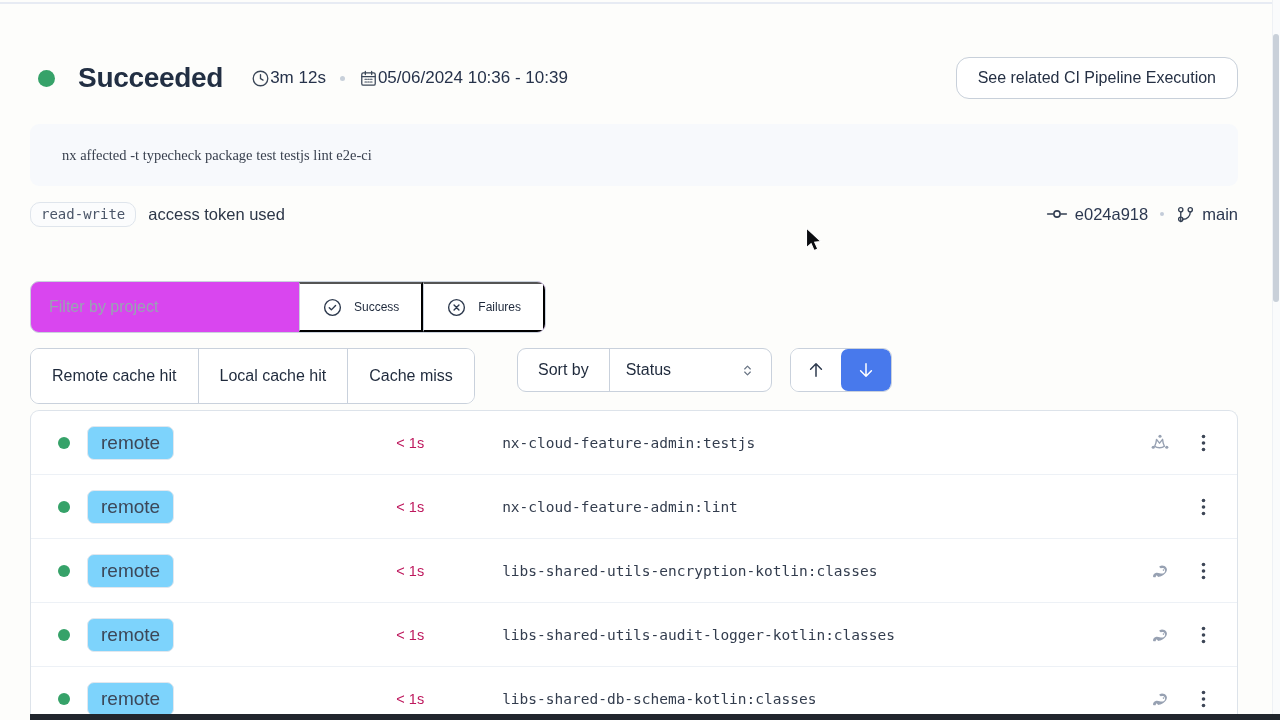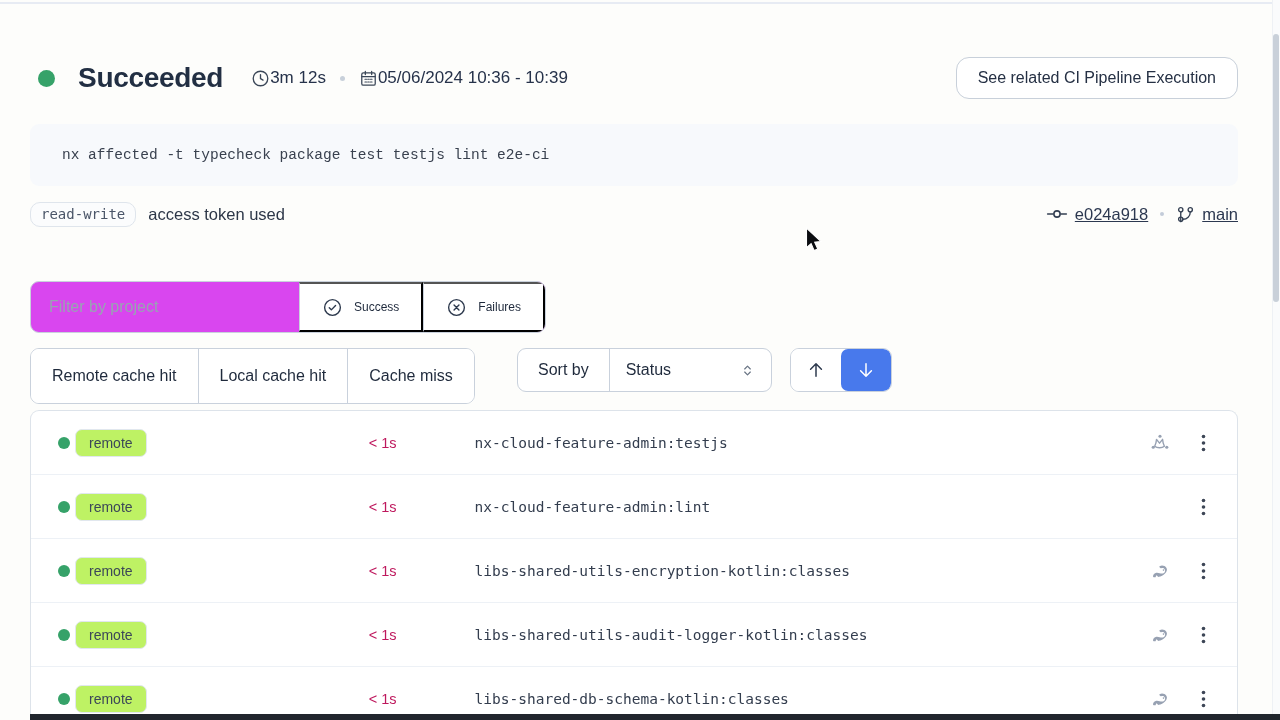--- a/index.html
+++ b/index.html
@@ -12,29 +12,29 @@
   .header-row { position:absolute; left:38px; top:56px; right:42px; height:44px; display:flex; align-items:center; }
   .status-dot-lg { width:17px; height:17px; border-radius:50%; background:var(--success-green,#36a269); margin-right:23px; flex:none; }
   .page-title { font-size:28px; font-weight:700; color:#222f43; letter-spacing:-0.3px; }
   .meta-icon { display:inline-flex; margin-left:28px; color:#3a4657; }
   .meta-text { font-size:17px; color:#26324a; }
   .sep-dot { width:5px; height:5px; border-radius:50%; background:#c8d0da; margin:0 14px; }
   .related-btn { margin-left:auto; height:42px; padding:0 21px; border:1px solid #c8d0da; border-radius:13px; background:#fff; font-size:16px; color:#253044; font-family:inherit; cursor:pointer; display:flex; align-items:center; }
 
   
   .command-box { position:absolute; left:30px; top:124px; width:1208px; height:62px; background:#f7f9fc; border-radius:9px; display:flex; align-items:center; padding-left:32px; }
-  .command-text { font-family:Liberation Mono, monospace; font-size:14.5px; color:#39414f; }
+  .command-text { font-family:Liberation Serif, serif; font-size:14.5px; color:#39414f; }
 
   
   .token-row { position:absolute; left:30px; top:199px; right:42px; height:30px; display:flex; align-items:center; }
   .token-badge { font-family:"DejaVu Sans Mono", monospace; font-size:14px; color:#4a5568; background:#fbfcfd; border:1px solid #dfe5ec; border-radius:10px; padding:3px 10px 4px; }
   .token-label { margin-left:12px; font-size:16.5px; color:#2d3748; }
   .vcs-group { margin-left:auto; display:flex; align-items:center; font-size:16.5px; color:#2c3850; }
   .vcs-group .icon { display:inline-flex; color:#333f52; }
-  .vcs-text { margin-left:7px;text-decoration:underline; }
+  .vcs-text { margin-left:7px; }
   .vcs-sep { width:4px; height:4px; border-radius:50%; background:#c3ccd9; margin:0 12px; }
 
   
   .filter-group { position:absolute; left:30px; top:281px; height:52px; display:flex; border:1px solid #c9d1dc; border-radius:9px; background:#d946ef; overflow:hidden; }
   .filter-input { width:268px; border:none; outline:none; padding:0 18px; font-size:16px; font-family:inherit; color:#253044; background:transparent; }
   .filter-input::placeholder { color:#98a4b3; }
   .filter-seg { display:flex; align-items:center; gap:11px; padding:0 22px; border-left:1px solid #c9d1dc; background:#fff; font-size:12px; color:#1f2a3c; font-family:inherit; cursor:pointer; }
   .filter-seg .icon { display:inline-flex; color:#2e3a4e; }
 
   
@@ -47,21 +47,21 @@
   .sort-select .chevrons { margin-left:auto; display:inline-flex; color:#6b7686; }
   .dir-group { position:absolute; left:790px; top:348px; height:44px; width:102px; display:flex; border:1px solid #c9d1dc; border-radius:9px; background:#fff; overflow:hidden; }
   .dir-btn { flex:1; display:flex; align-items:center; justify-content:center; border:none; background:#fff; color:#2e3a4e; cursor:pointer; }
   .dir-btn.active { background:var(--accent-blue,#4879ec); color:#fff; border-radius:7px; }
 
   
   .task-card { position:absolute; left:30px; top:410px; width:1208px; height:312px; background:#fff; border:1px solid #dde3ea; border-bottom:none; border-radius:9px 9px 0 0; overflow:hidden; }
   .task-row { display:flex; align-items:center; height:64px; padding:0 27px; border-bottom:1px solid #edf1f6; }
   .task-row:last-child { border-bottom:none; }
   .t-dot { width:12px; height:12px; border-radius:50%; background:var(--success-green,#36a269); flex:none; }
-  .cache-badge { margin-left:5px; font-size:14px; color:#3c4758; background:#bef264; border:1px solid #e1e7ee; border-radius:7px; padding:5px 13px; }
+  .cache-badge { margin-left:17px; font-size:19px; color:#3c4758; background:#7dd3fc; border:1px solid #e1e7ee; border-radius:7px; padding:5px 13px; }
   .t-duration { width:250px; text-align:right; font-size:14.5px; color:#be185d; flex:none; }
   .t-name { margin-left:78px; font-family:"DejaVu Sans Mono", monospace; font-size:14.5px; color:#333d4e; }
   .row-icons { margin-left:auto; display:flex; align-items:center; gap:26px; }
   .tool-icon { display:inline-flex; color:#97a1b2; }
   .kebab-btn { border:none; background:none; display:inline-flex; padding:4px; cursor:pointer; color:#3d4656; }
 
   
   .scrollbar-track { position:absolute; right:0; top:0; bottom:0; width:8px; background:#fafbfc; border-left:1px solid #eef1f5; }
   .scrollbar-thumb { position:absolute; right:1px; top:34px; width:6px; height:268px; background:#c9d0d9; border-radius:3px; }
   .bottom-bar { position:absolute; left:30px; right:0; bottom:0; height:6px; background:#21262d; z-index:40; }

